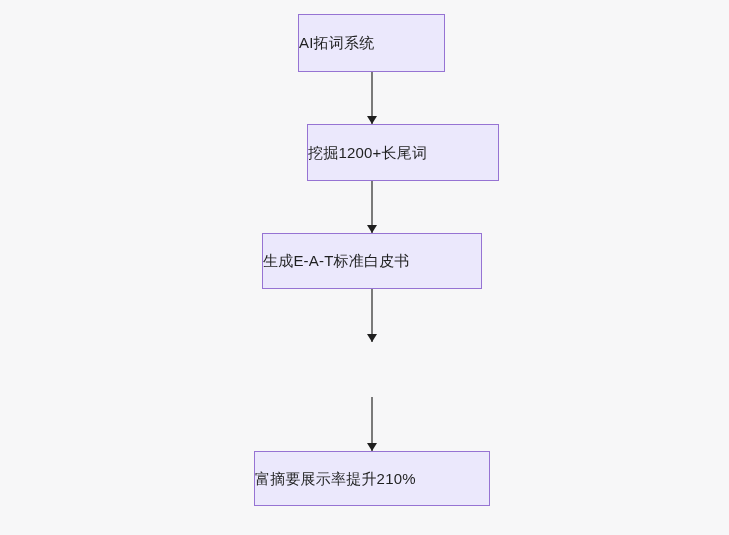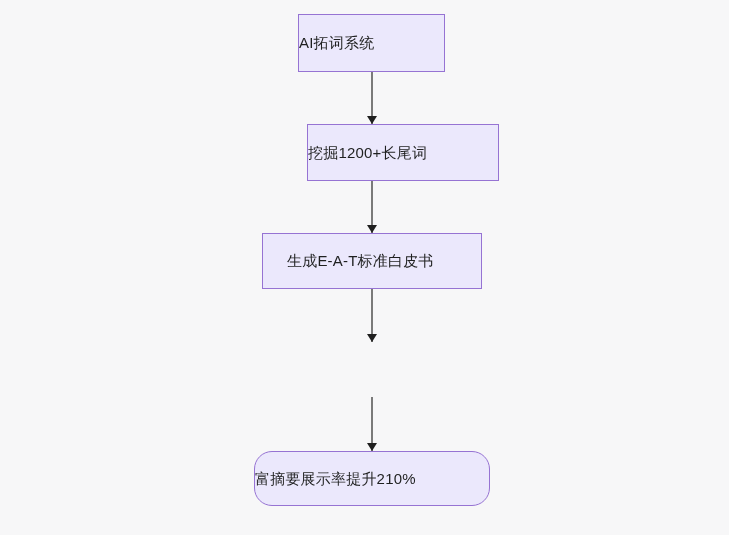--- a/index.html
+++ b/index.html
@@ -81,22 +81,22 @@
   </div>
 
   <div class="node" style="left:298px; top:14px; width:147px; height:58px;">
     <span class="node-label">AI拓词系统</span>
   </div>
 
   <div class="node" style="left:275px; top:124px; width:192px; height:57px;margin-left:32px;">
     <span class="node-label">挖掘1200+长尾词</span>
   </div>
 
-  <div class="node" style="left:262px; top:233px; width:220px; height:56px;padding-left:24px;">
+  <div class="node" style="left:262px; top:233px; width:220px; height:56px;">
     <span class="node-label">生成E-A-T标准白皮书</span>
   </div>
 
 
-  <div class="node" style="left:254px; top:451px; width:236px; height:55px;border-radius:18px;">
+  <div class="node" style="left:254px; top:451px; width:236px; height:55px;">
     <span class="node-label">富摘要展示率提升210%</span>
   </div>
 
 </div>
 
 </body></html>

